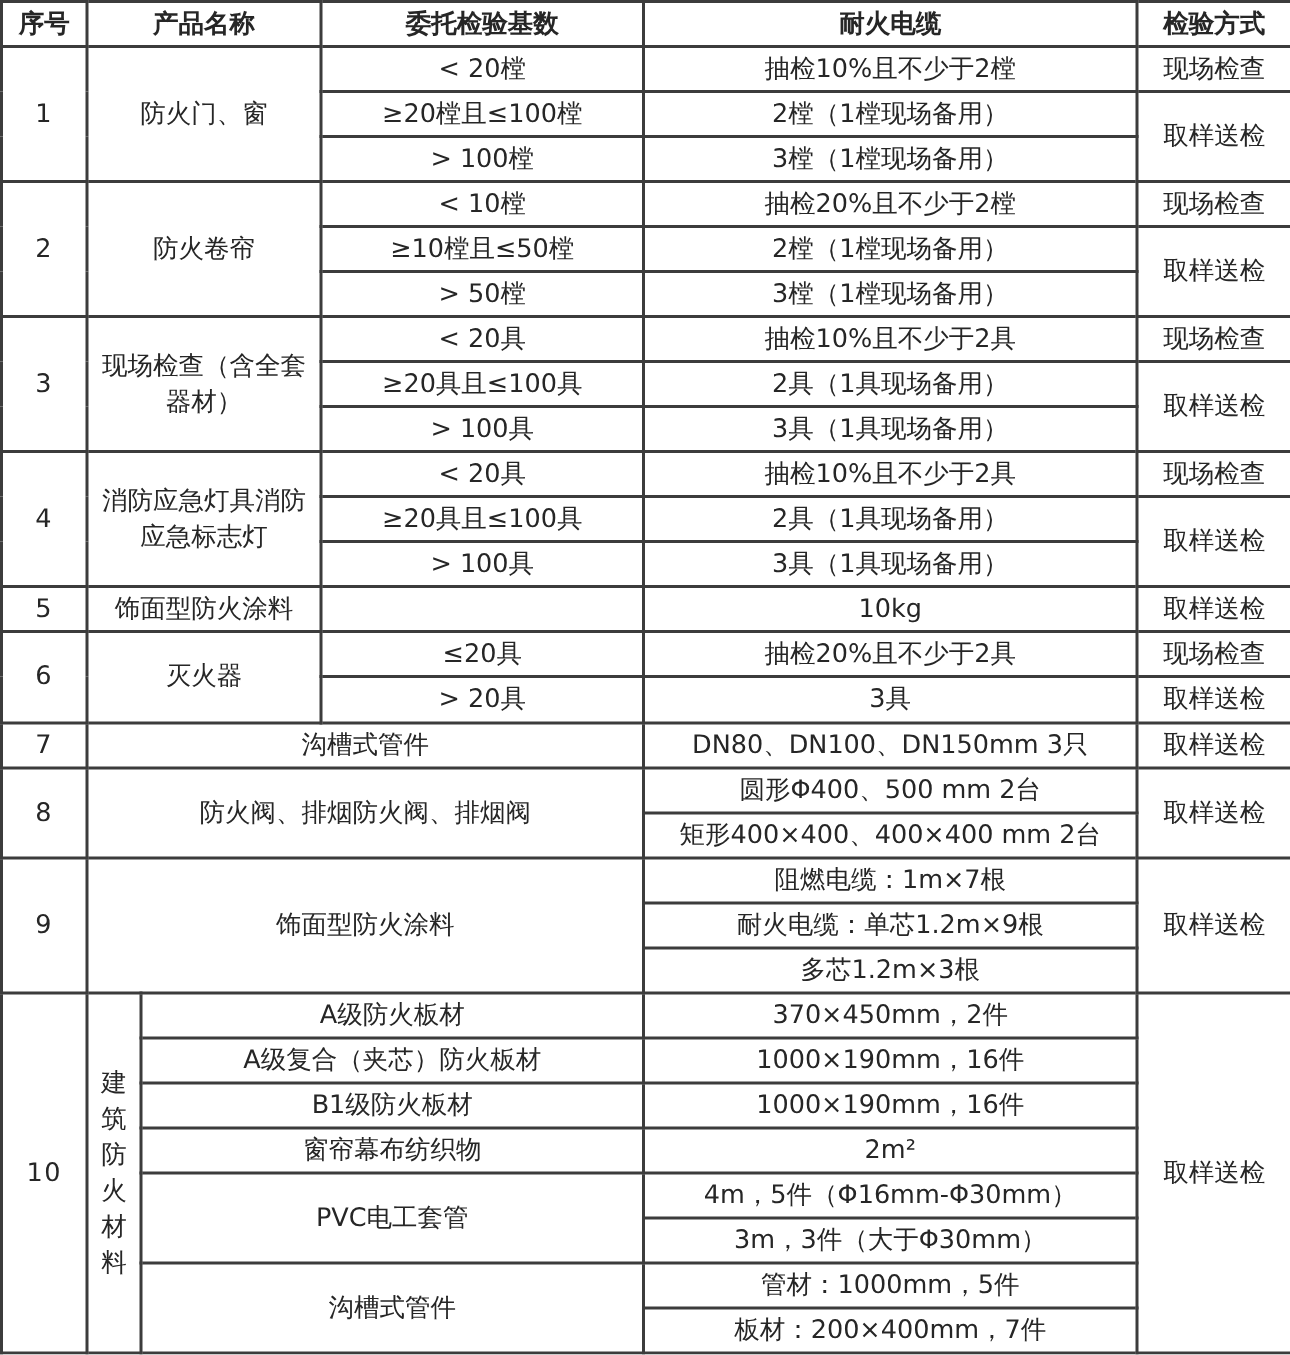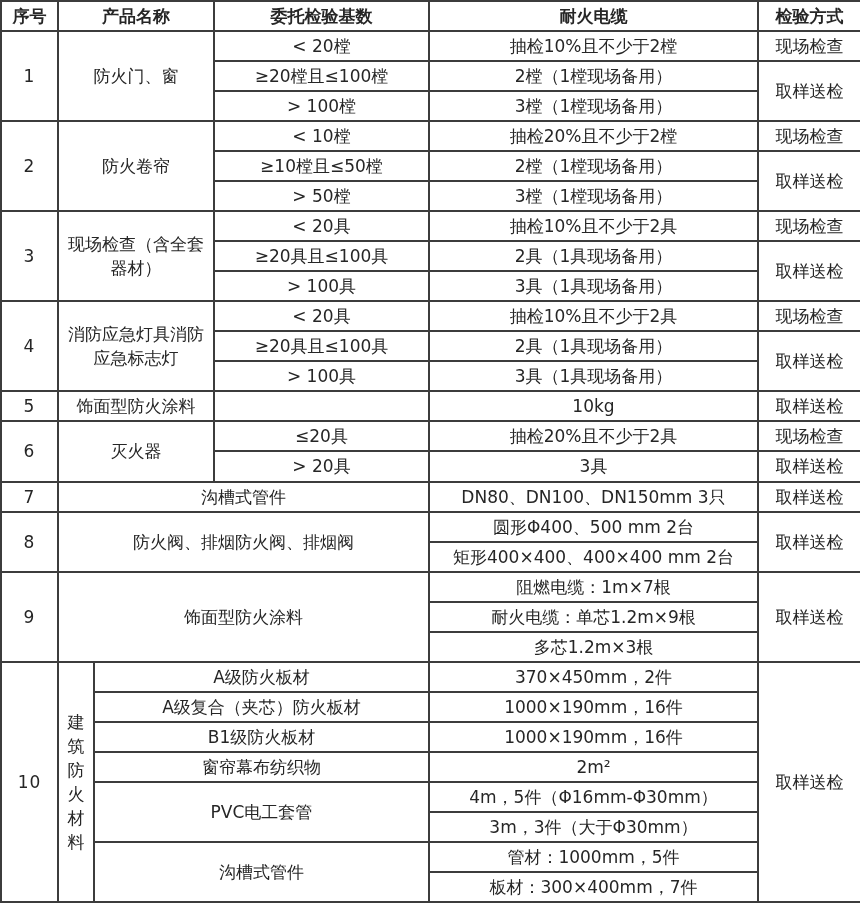--- a/index.html
+++ b/index.html
@@ -214,18 +214,18 @@
     <td>4m，5件（Φ16mm-Φ30mm）</td>
   </tr>
   <tr>
     <td>3m，3件（大于Φ30mm）</td>
   </tr>
   <tr>
     <td colspan="2" rowspan="2">沟槽式管件</td>
     <td>管材：1000mm，5件</td>
   </tr>
   <tr>
-    <td>板材：300×400mm，7件</td>
+    <td>板材：200×400mm，7件</td>
   </tr>
 
 </tbody>
     </table>
 </div>
 
 </body></html>

